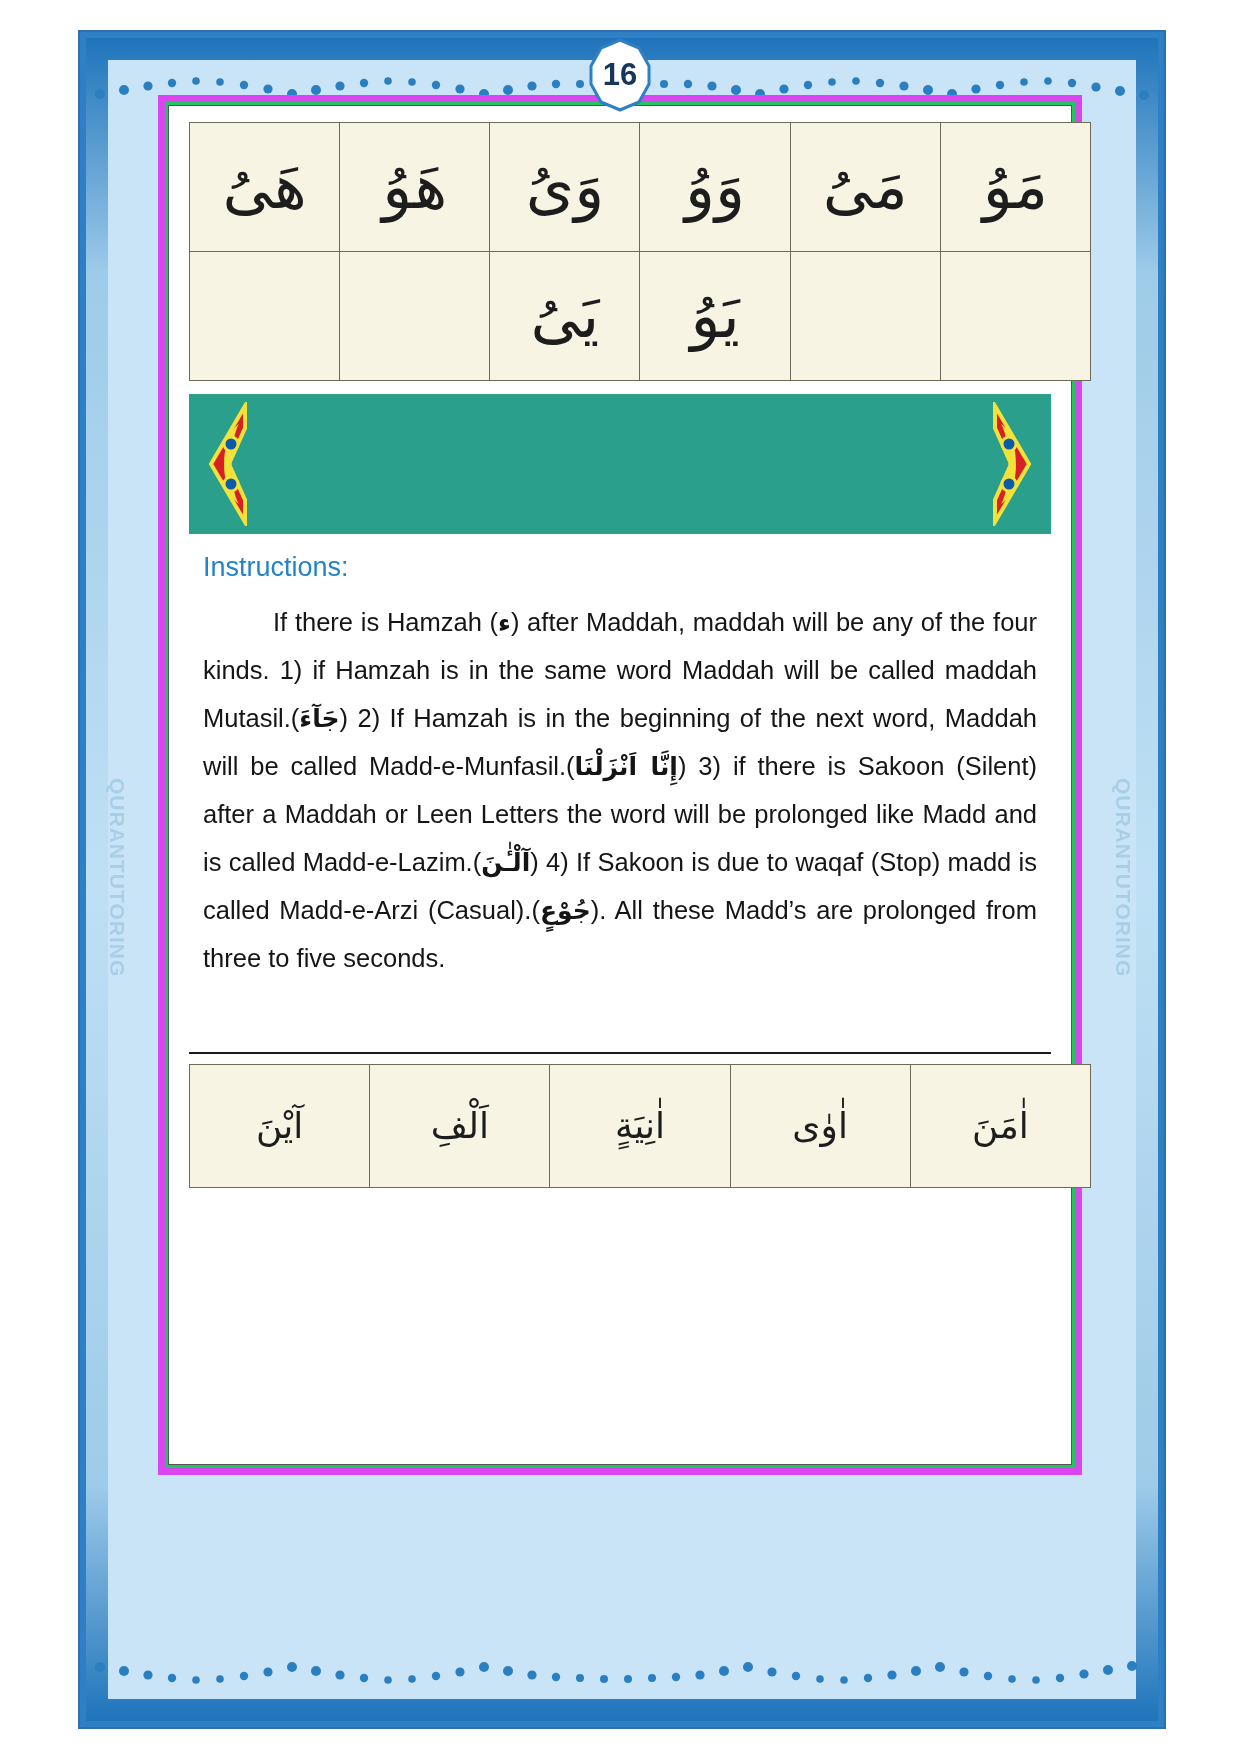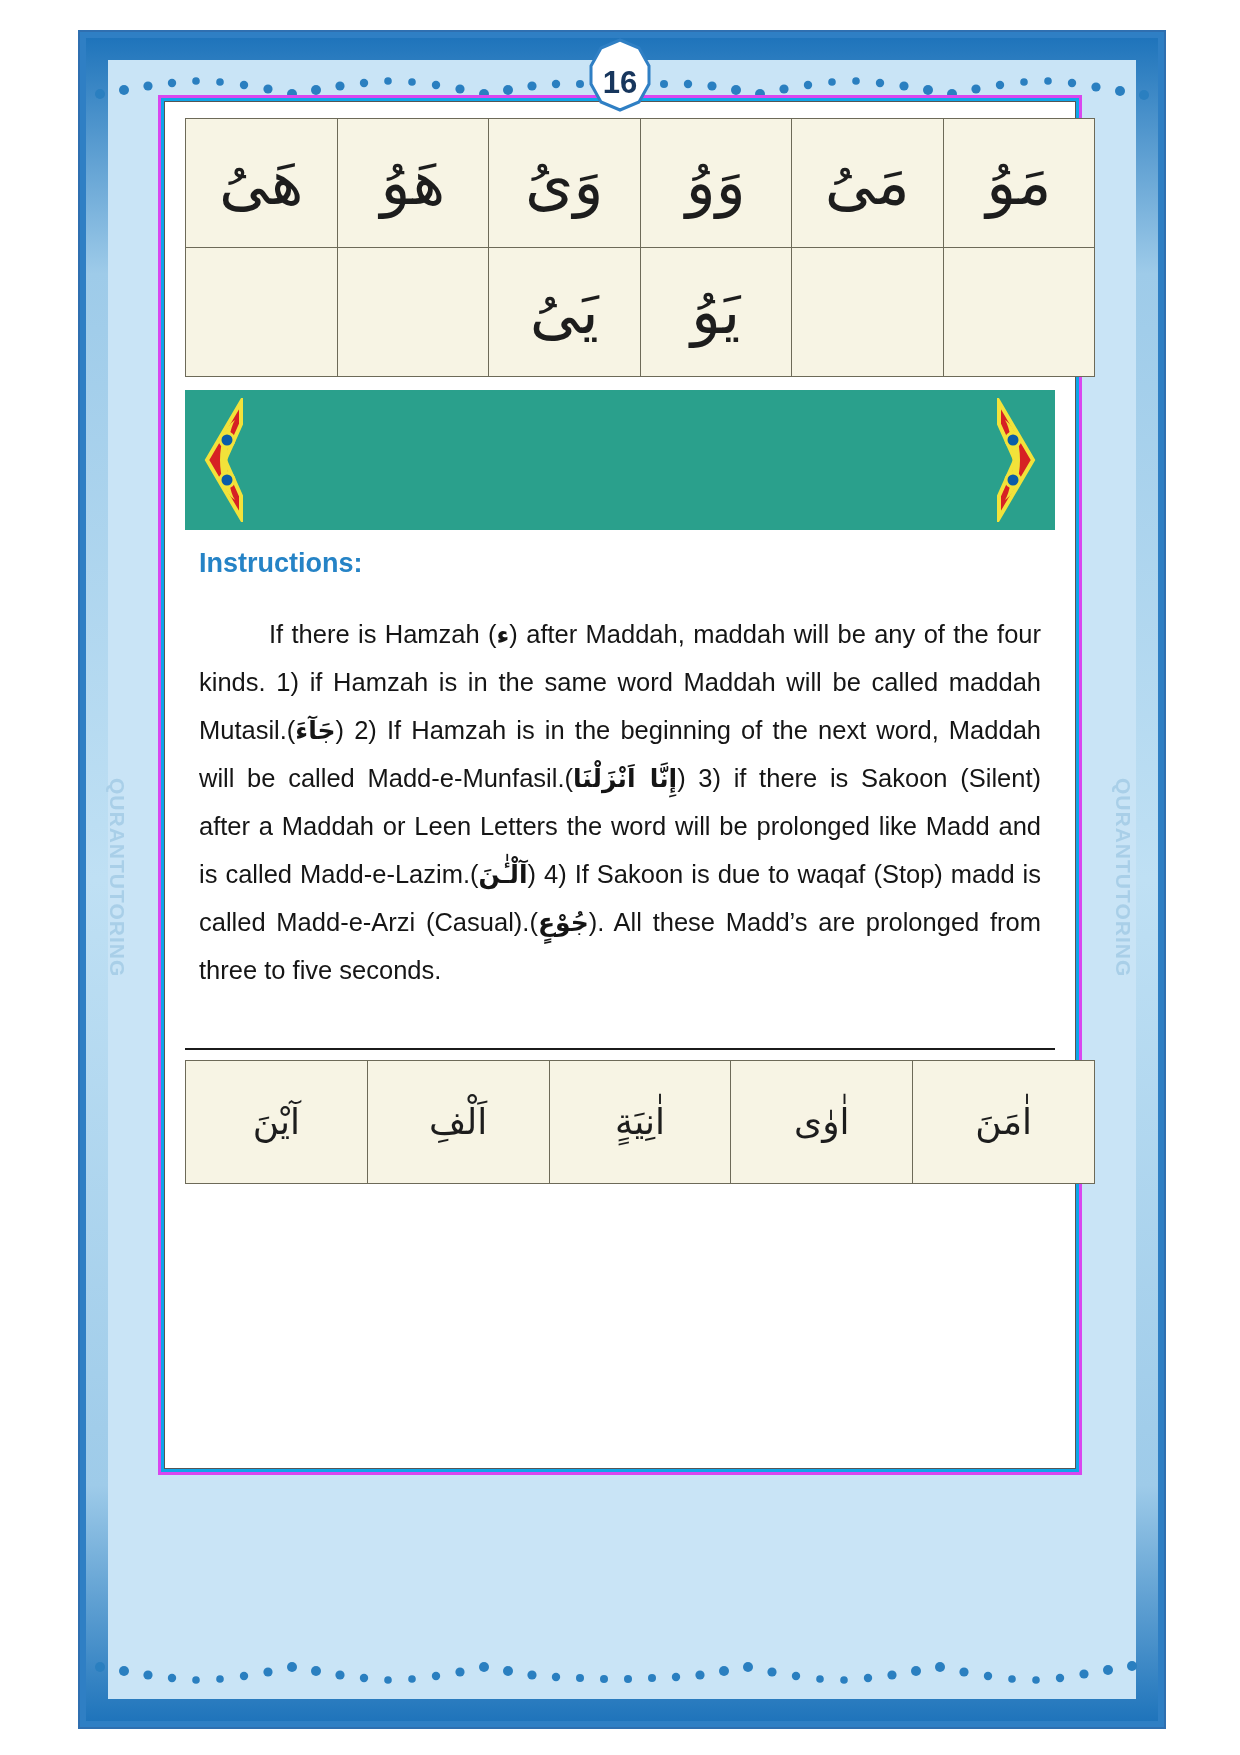--- a/index.html
+++ b/index.html
@@ -21,21 +21,21 @@
   .border-mid{
     position:absolute;left:6px;top:6px;right:6px;bottom:6px;
     background:linear-gradient(180deg,#1f74bb 0%,#9ecbe9 14%,#bfe0f4 50%,#9ecbe9 86%,#1f74bb 100%);
   }
   .border-inner-glow{
     position:absolute;left:22px;top:22px;right:22px;bottom:22px;
     background:#c9e4f6;
   }
   .content-frame{
     position:absolute;left:158px;top:95px;width:924px;height:1380px;
-    background:#0ea5e9;border:3px solid #d946ef;
+    background:#22c55e;border:7px solid #d946ef;
     box-sizing:border-box;
   }
   .content-inner{
     position:absolute;left:3px;top:3px;right:3px;bottom:3px;
     border:1px solid #555;box-sizing:border-box;background:#fff;
   }
   
   .garland{position:absolute;left:0;right:0;height:60px;pointer-events:none;}
   .garland.top{top:28px;}
   .garland.bottom{bottom:26px;transform:scaleY(-1);}
@@ -48,21 +48,21 @@
   }
   .watermark.left{left:96px;}
   .watermark.right{right:96px;}
   .watermark span{display:block;}
   
   .pagenum-wrap{
     position:absolute;left:50%;top:38px;transform:translateX(-50%);
     width:78px;height:74px;z-index:9;
   }
   .pagenum{
-    position:absolute;left:0;top:8px;width:78px;height:74px;
+    position:absolute;left:0;top:0;width:78px;height:74px;
     display:flex;align-items:center;justify-content:center;
     font-size:31px;font-weight:700;color:#17365d;
     font-family:"Liberation Sans",sans-serif;
   }
   
   table.ar{
     border-collapse:collapse;width:100%;table-layout:fixed;
     background:#f7f4e4;
   }
   table.ar td{
@@ -103,21 +103,21 @@
   }
   .orn{position:absolute;top:8px;width:60px;height:124px;}
   .orn.left{left:6px;}
   .orn.right{right:6px;transform:scaleX(-1);}
   
   .instr{
     position:absolute;left:20px;top:432px;width:calc(100% - 40px);
     padding:14px 14px 10px 14px;box-sizing:border-box;
   }
   .instr-title{
-    color:#2583c6;font-size:27px;font-weight:700;margin-bottom:32px;
+    color:#2583c6;font-size:27px;font-weight:400;margin-bottom:16px;
   }
   .instr-body{
     font-size:25.5px;line-height:1.88;color:#151515;
     text-align:justify;text-justify:inter-word;
     font-family:"Liberation Sans",sans-serif;
   }
   .instr-body .indent{display:inline-block;width:70px;}
   .arb{
     font-family:"DejaVu Sans",sans-serif;
     font-size:25px;direction:rtl;unicode-bidi:isolate;

